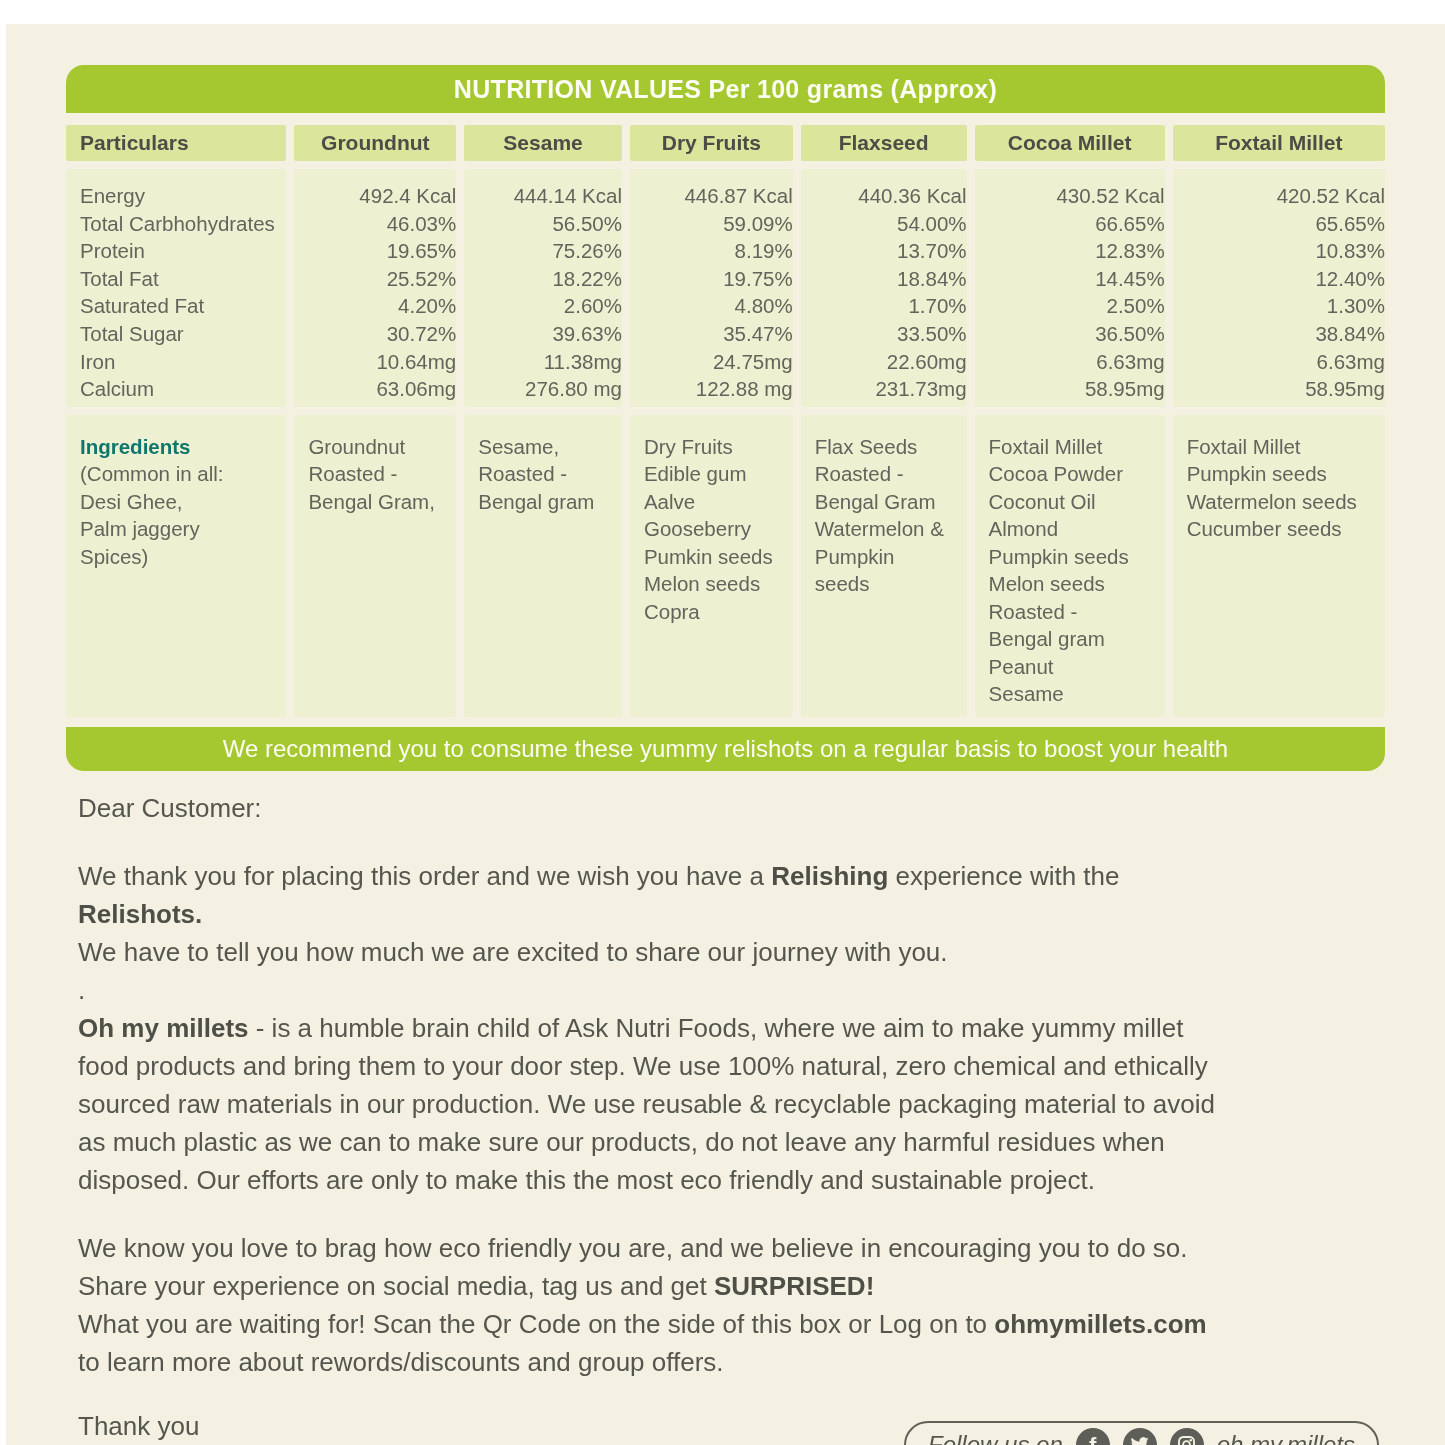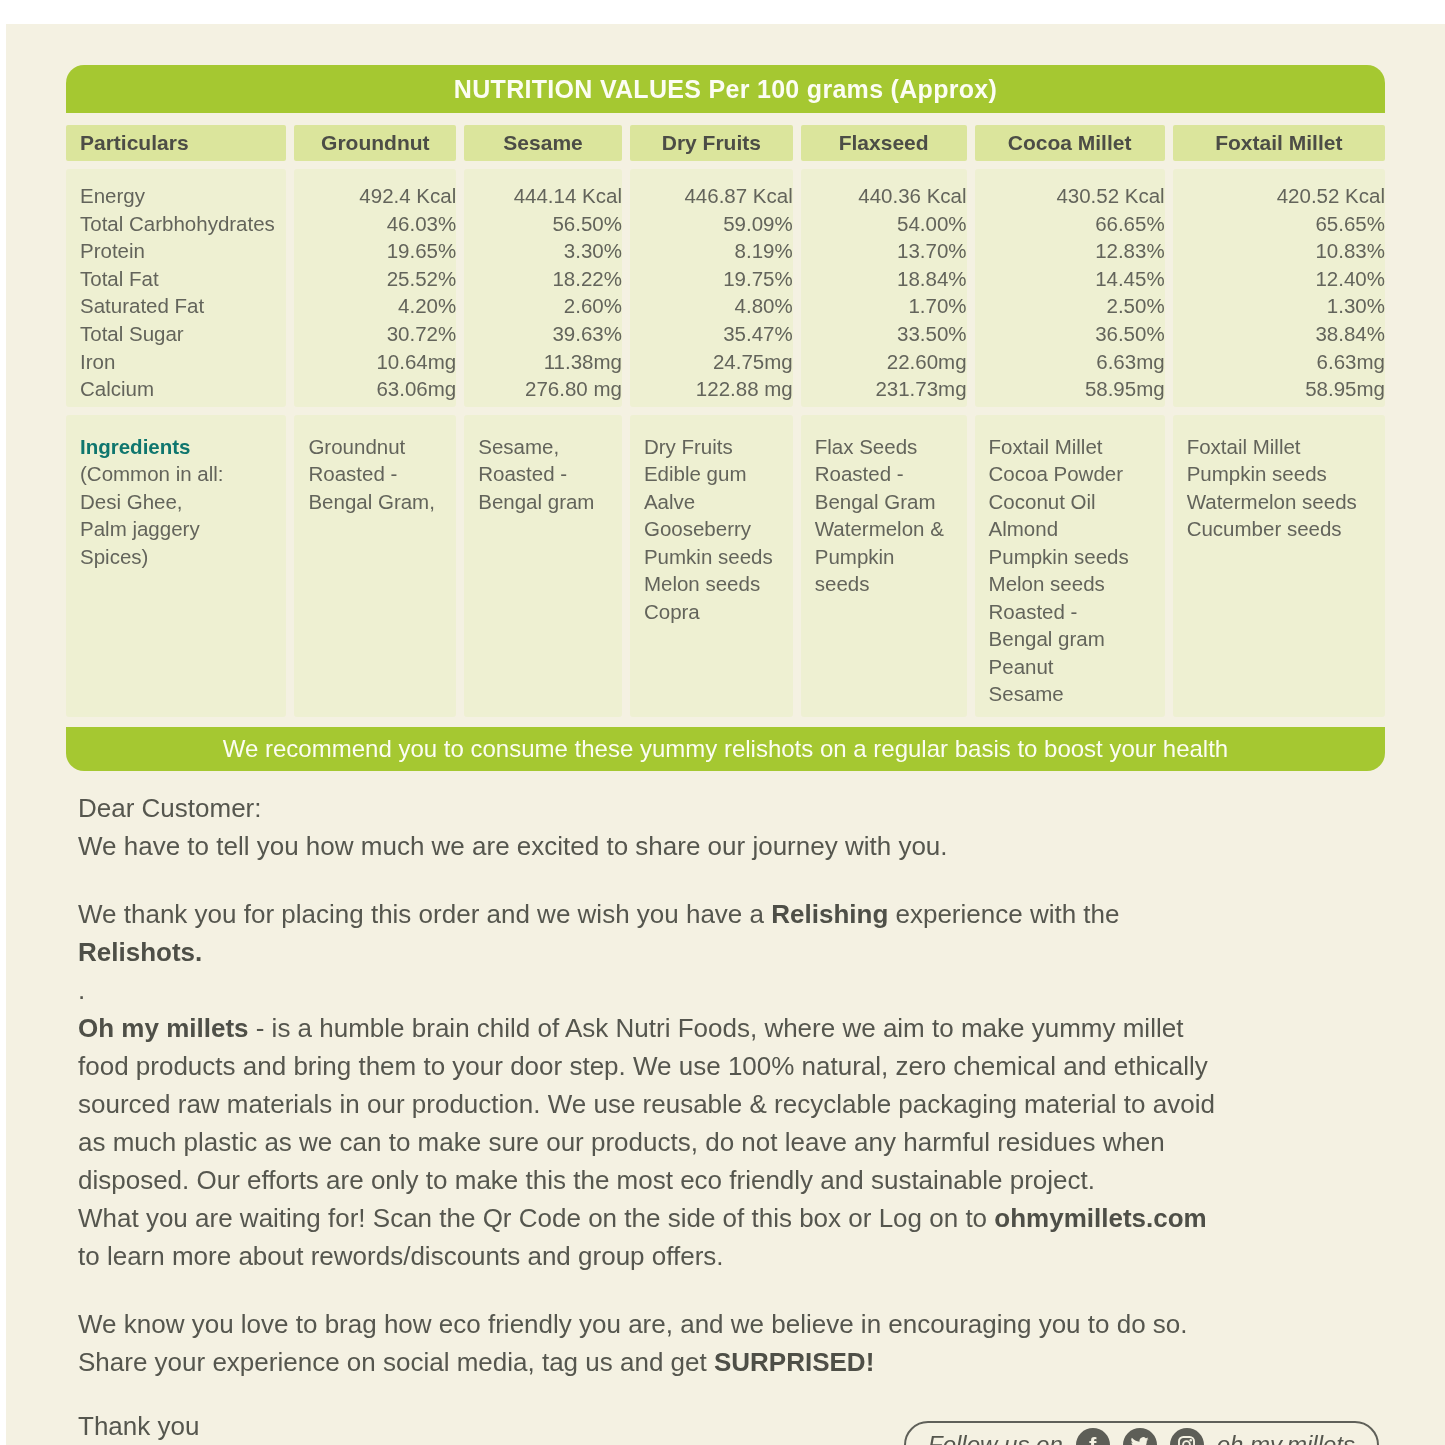--- a/index.html
+++ b/index.html
@@ -105,21 +105,21 @@
           <div class="vline">19.65%</div>
           <div class="vline">25.52%</div>
           <div class="vline">4.20%</div>
           <div class="vline">30.72%</div>
           <div class="vline">10.64mg</div>
           <div class="vline">63.06mg</div>
         </div>
         <div class="block vblock">
           <div class="vline">444.14 Kcal</div>
           <div class="vline">56.50%</div>
-          <div class="vline">3.30%</div>
+          <div class="vline">75.26%</div>
           <div class="vline">18.22%</div>
           <div class="vline">2.60%</div>
           <div class="vline">39.63%</div>
           <div class="vline">11.38mg</div>
           <div class="vline">276.80 mg</div>
         </div>
         <div class="block vblock">
           <div class="vline">446.87 Kcal</div>
           <div class="vline">59.09%</div>
           <div class="vline">8.19%</div>
@@ -211,26 +211,26 @@
           <div class="iline">Pumpkin seeds</div>
           <div class="iline">Watermelon seeds</div>
           <div class="iline">Cucumber seeds</div>
         </div>
       </div>
     <div class="banner bottom">We recommend you to consume these yummy relishots on a regular basis to boost your health</div>
   </div>
 
   <div class="letter">
     <p class="salutation">Dear Customer:</p>
+    <p class="para gap-top"><span>We thank you for placing this order and we wish you have a </span><b>Relishing</b><span> experience with the </span><b>Relishots.</b></p>
     <p class="para">We have to tell you how much we are excited to share our journey with you.</p>
-    <p class="para gap-top"><span>We thank you for placing this order and we wish you have a </span><b>Relishing</b><span> experience with the </span><b>Relishots.</b></p>
     <p class="para">.</p>
     <p class="para"><b>Oh my millets</b><span> - is a humble brain child of Ask Nutri Foods, where we aim to make yummy millet food products and bring them to your door step. We use 100% natural, zero chemical and ethically sourced raw materials in our production. We use reusable &amp; recyclable packaging material to avoid as much plastic as we can to make sure our products, do not leave any harmful residues when disposed. Our efforts are only to make this the most eco friendly and sustainable project.</span></p>
+    <p class="para gap-top"><span>We know you love to brag how eco friendly you are, and we believe in encouraging you to do so. Share your experience on social media, tag us and get </span><b>SURPRISED!</b></p>
     <p class="para"><span>What you are waiting for! Scan the Qr Code on the side of this box or Log on to </span><b>ohmymillets.com</b><span> to learn more about rewords/discounts and group offers.</span></p>
-    <p class="para gap-top"><span>We know you love to brag how eco friendly you are, and we believe in encouraging you to do so. Share your experience on social media, tag us and get </span><b>SURPRISED!</b></p>
   </div>
 
   <div class="closing-row">
     <div class="closing">
       <div>Thank you</div>
 
     </div>
     <div class="pill">
       <span>Follow us on</span>
       <span class="sicon">

